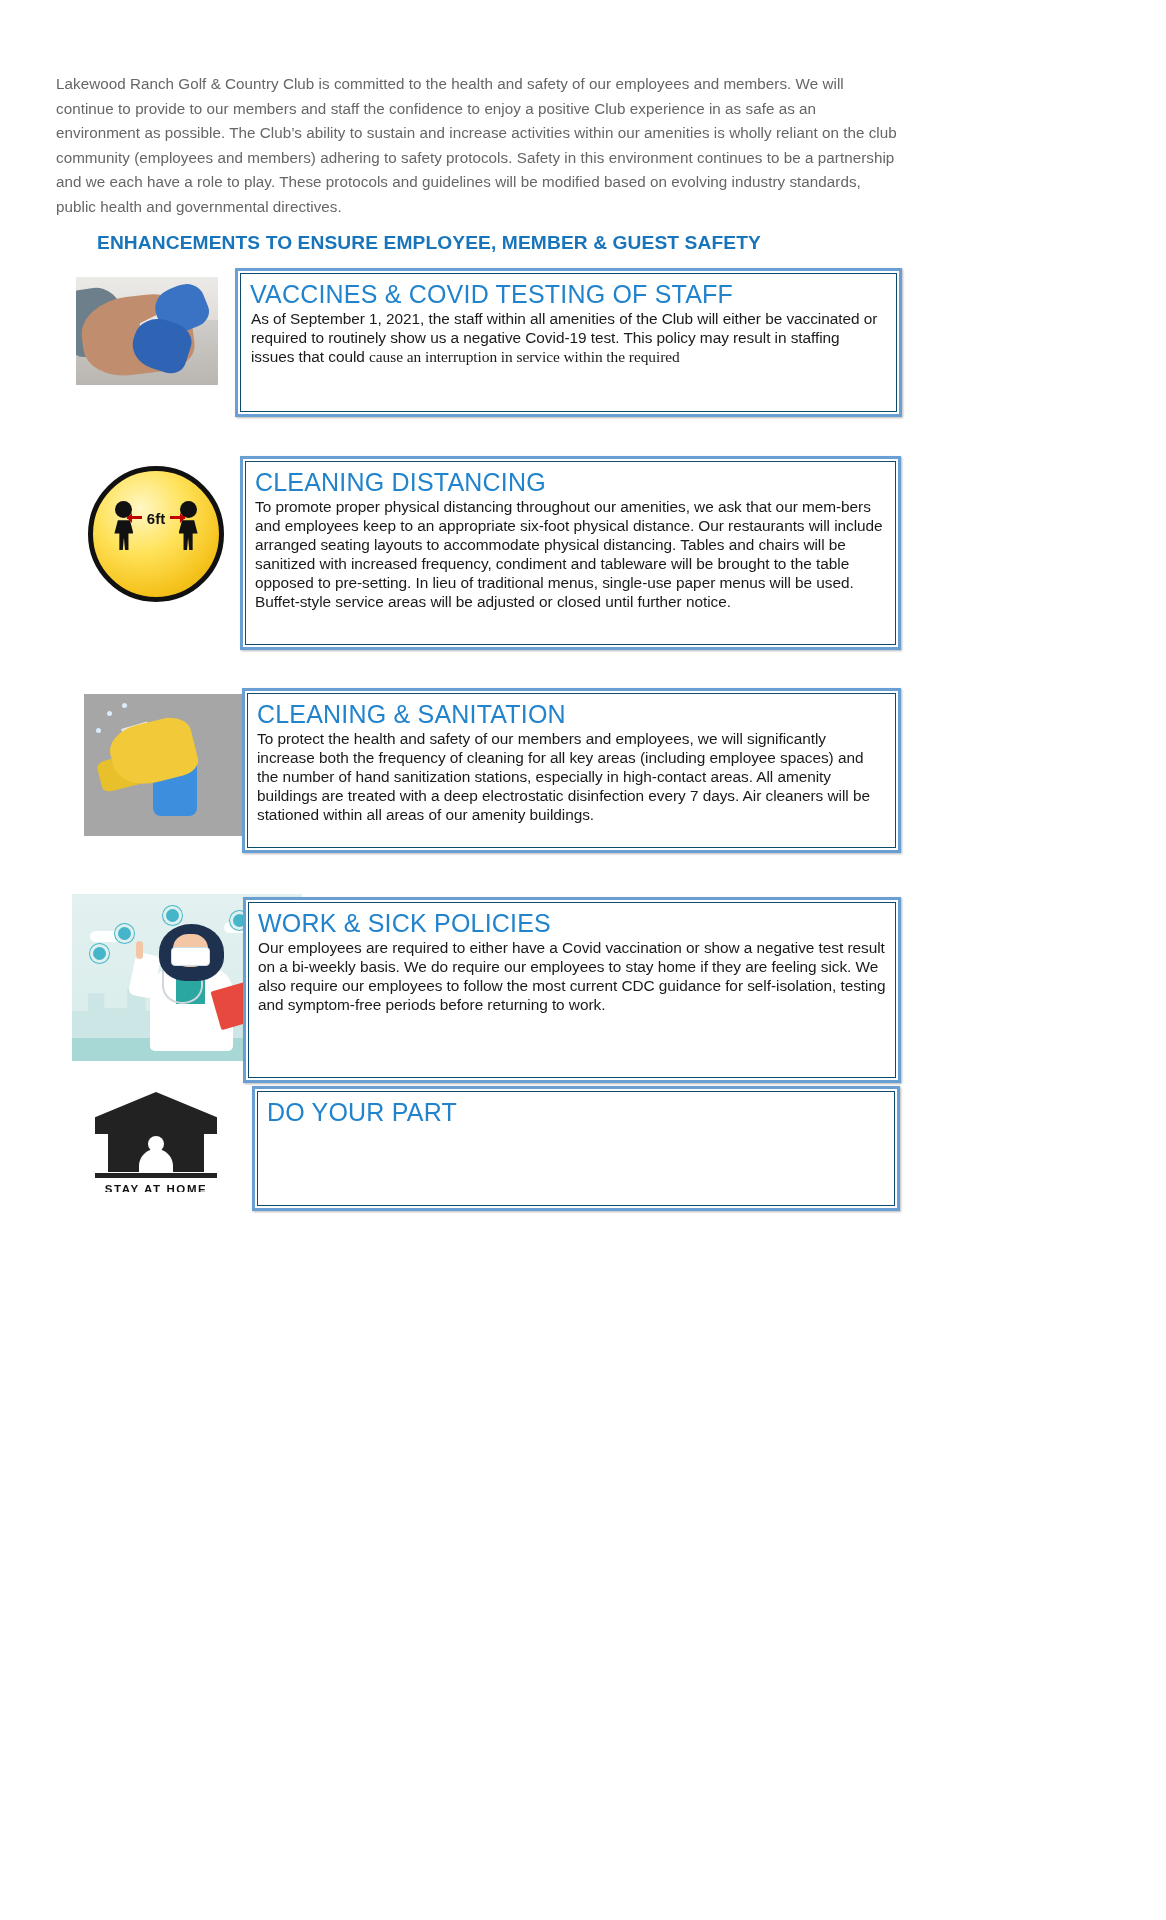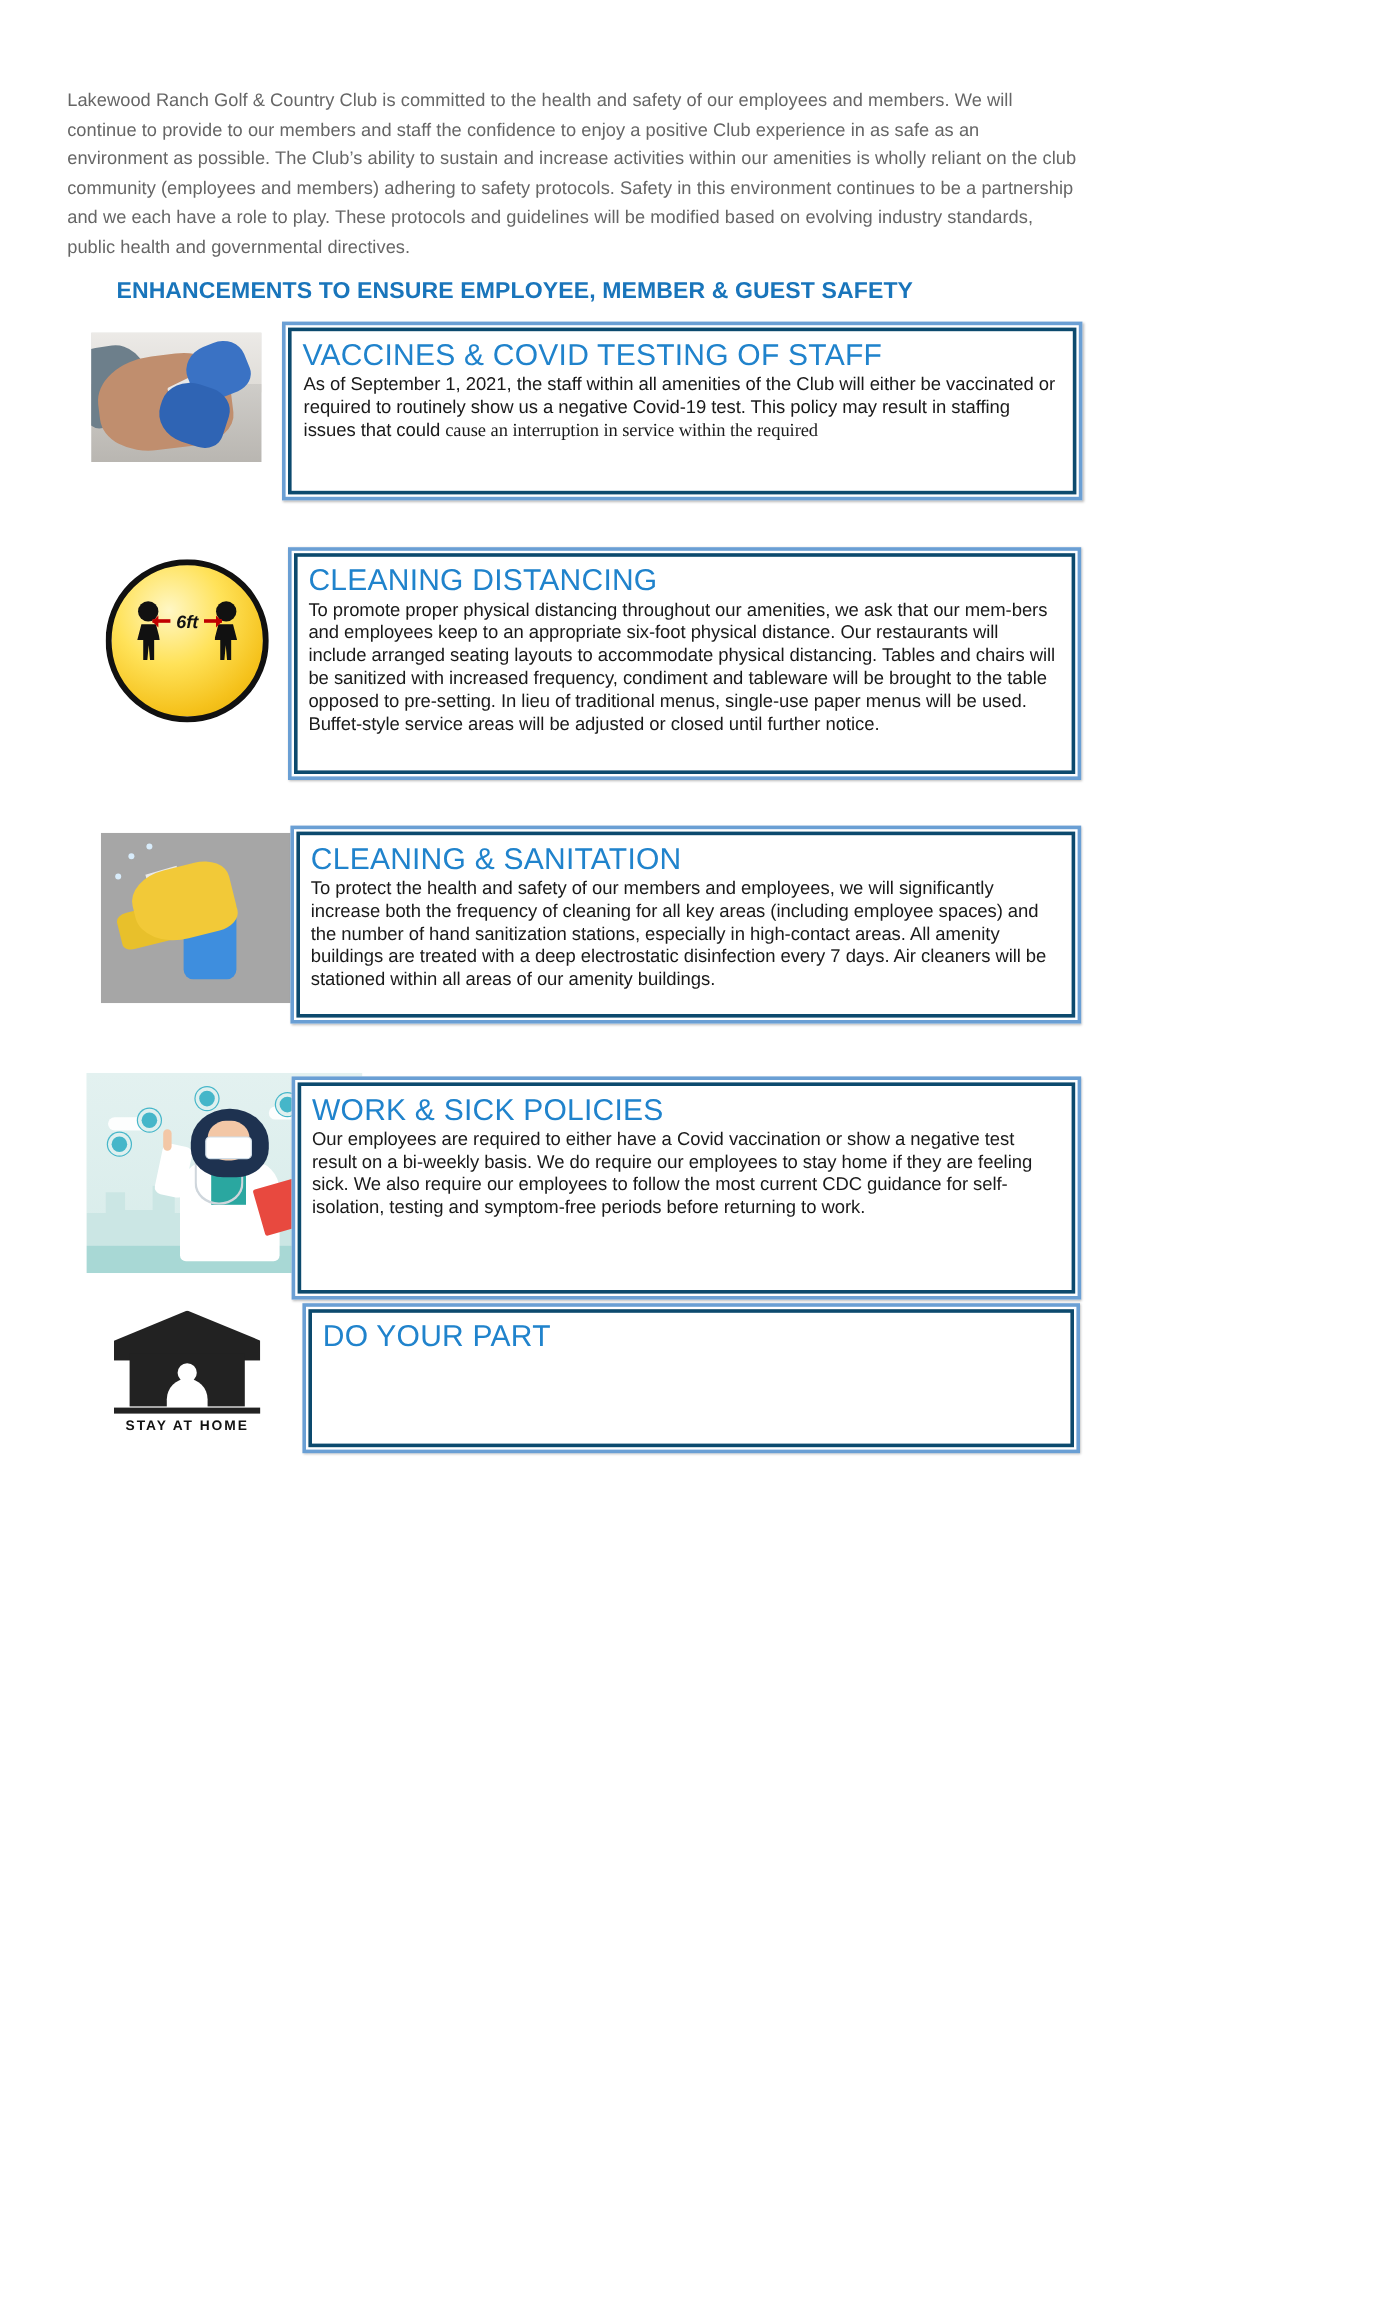--- a/index.html
+++ b/index.html
@@ -42,21 +42,21 @@
   }
 
   .card {
     position:absolute;
     background:#ffffff;
     border:3px solid #6a9fd4;
     padding:2px;
     box-shadow:1px 1px 2px rgba(0,0,0,0.28);
   }
   .card-inner {
-    border:3px solid #0c4a6e;
+    border:1px solid #0c4a6e;
     height:100%;
     padding:5px 9px 4px 9px;
   }
   .card-title {
     color:#2083cc;
     font-size:25px;
     line-height:30px;
     font-weight:normal;
     letter-spacing:0.2px;
     white-space:nowrap;
@@ -95,21 +95,21 @@
                       transform:rotate(-22deg); }
   .photo-vax .syr   { position:absolute; left:44%; top:34%; width:30%; height:5px;
                       background:#e8e8e8; transform:rotate(-26deg); border-radius:2px; }
 
   
   #b2 .art { left:88px; top:466px; width:136px; height:136px; }
   #b2 .card { left:240px; top:456px; width:661px; height:194px; }
 
   .icon-6ft { position:absolute; inset:0; border-radius:50%;
               background:radial-gradient(circle at 38% 30%, #fff7c5 0%, #ffe259 38%, #f5c21c 72%, #e0a800 100%);
-              border:5px solid #111;font-style:italic; }
+              border:5px solid #111; }
   .icon-6ft .person { position:absolute; top:24%; width:19px; }
   .icon-6ft .head { width:17px; height:17px; border-radius:50%; background:#111; margin:0 auto; }
   .icon-6ft .body { width:19px; height:30px; background:#111;
                     clip-path:polygon(18% 0,82% 0,100% 44%,74% 44%,74% 100%,56% 100%,50% 58%,44% 100%,26% 100%,26% 44%,0 44%); margin-top:2px; }
   .icon-6ft .pLeft  { left:17%; }
   .icon-6ft .pRight { right:17%; }
   .icon-6ft .label { position:absolute; left:0; right:0; top:31%;
                      text-align:center; font-size:15px; font-weight:bold; color:#111;
                      font-family:"Liberation Sans", sans-serif; }
   .icon-6ft .arrowL, .icon-6ft .arrowR { position:absolute; top:36%; height:3px; background:#c00000; width:15px; }

